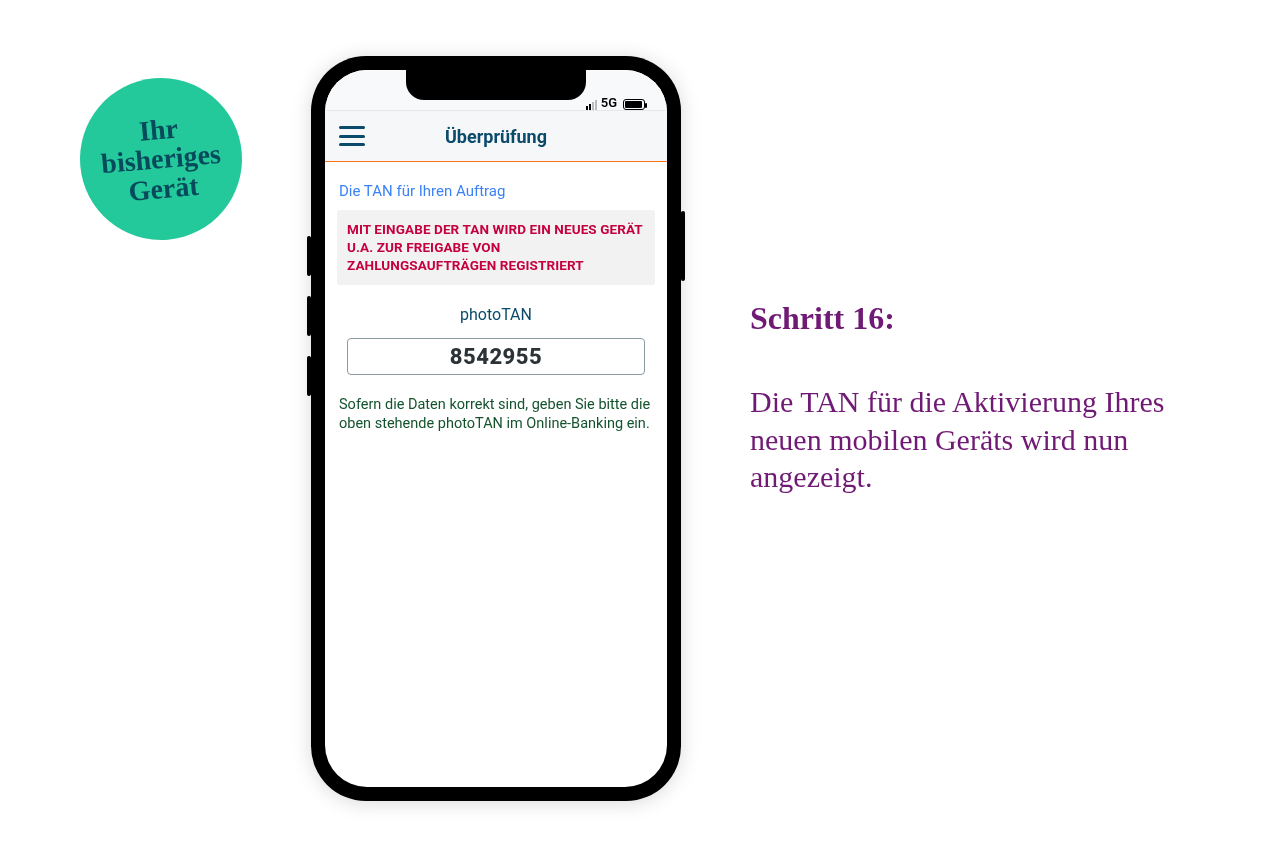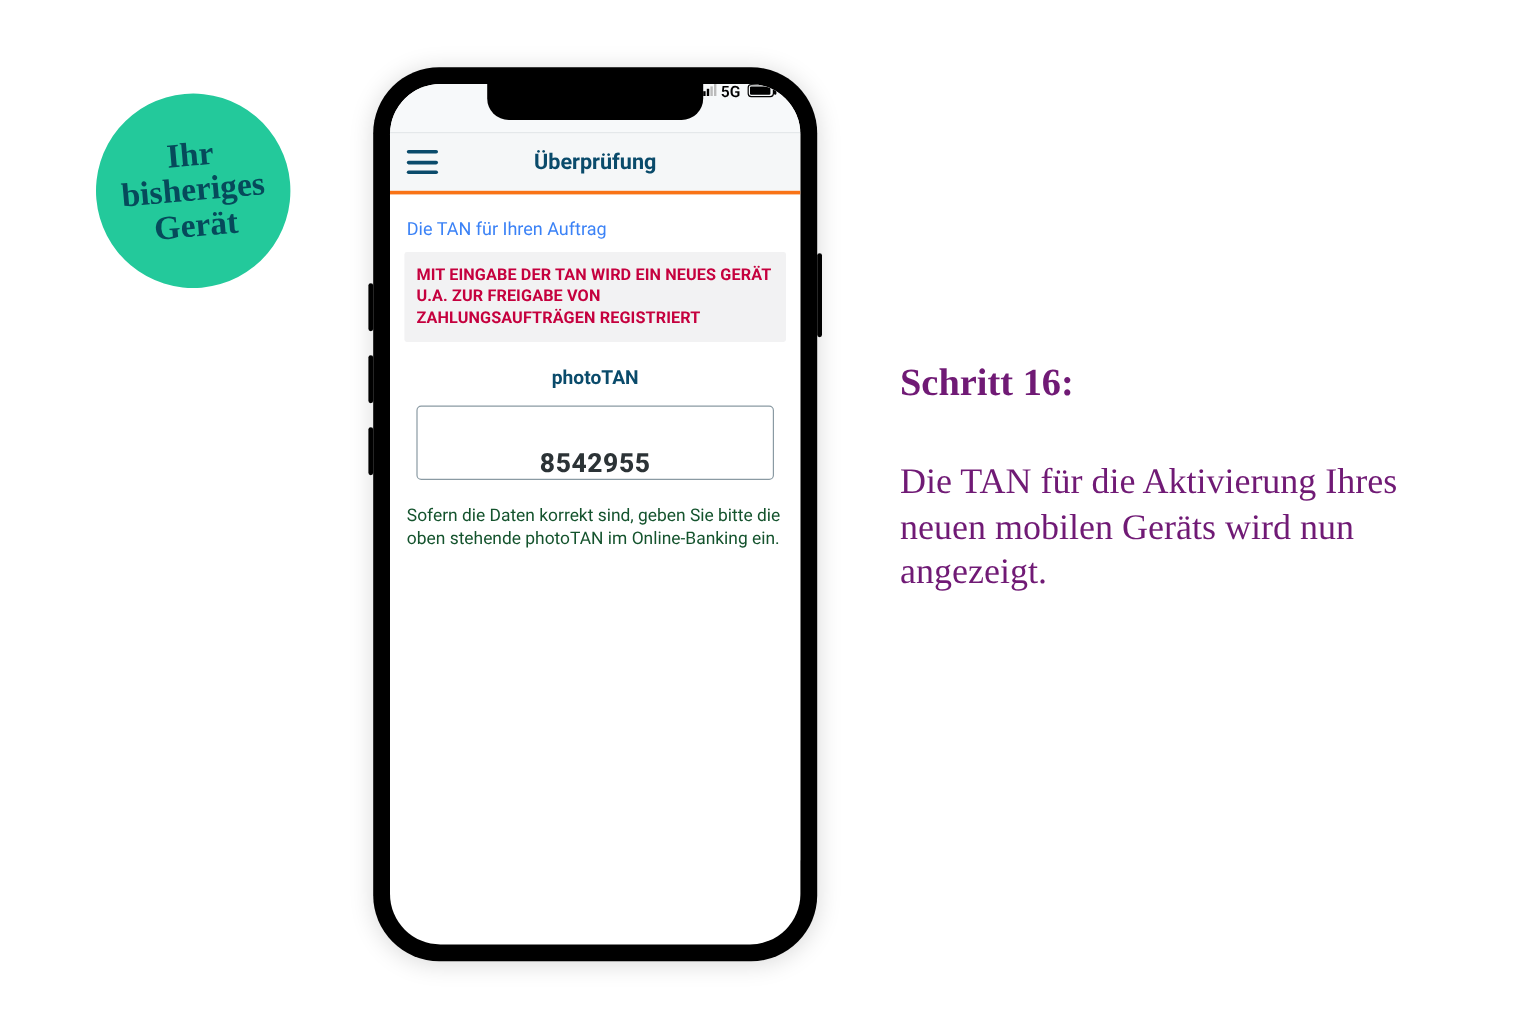--- a/index.html
+++ b/index.html
@@ -90,21 +90,21 @@
       background: #000;
       border-bottom-left-radius: 18px;
       border-bottom-right-radius: 18px;
       z-index: 10;
     }
 
     
     .status-bar {
       height: 40px;
       display: flex;
-      align-items: flex-start;
+      align-items: flex-end;
       justify-content: flex-end;
       padding: 0 22px 0 22px;
       font-size: 13px;
       font-weight: 600;
       color: #000;
       background: #f7f9fa;
       gap: 4px;
     }
     .signal-icon { display:inline-flex; align-items:flex-end; gap:1px; height:10px; }
     .signal-icon span { width:2px; background:#000; display:inline-block; }
@@ -116,21 +116,21 @@
       width: 22px; height: 11px; border:1px solid #000; border-radius:3px; position:relative; margin-left:2px;
     }
     .battery-icon::after { content:""; position:absolute; right:-3px; top:3px; width:2px; height:5px; background:#000; border-radius:1px;}
     .battery-fill { position:absolute; left:1px; top:1px; bottom:1px; width:85%; background:#000; border-radius:1px;}
 
     
     .app-header {
       height: 52px;
       background: #f5f7f8;
       border-top: 1px solid #e4e8ea;
-      border-bottom: 3px solid #f97316;
+      border-bottom: 1px solid #f97316;
       display: flex;
       align-items: center;
       position: relative;
     }
     .hamburger {
       position: absolute;
       left: 14px;
       width: 26px;
       height: 20px;
       display: flex;
@@ -175,29 +175,29 @@
       color: #c5003e;
       font-size: 13.5px;
       font-weight: 700;
       line-height: 1.35;
       letter-spacing: 0.1px;
     }
     .photoTAN-label {
       text-align: center;
       font-size: 16px;
       color: #0a4b6b;
-      font-weight: 700;
+      font-weight: 400;
       margin-bottom: 14px;
     }
     .tan-field {
       border: 1.5px solid #8a9aa3;
       border-radius: 4px;
-      height: 62px;
-      display: flex;
-      align-items: flex-end;
+      height: 37px;
+      display: flex;
+      align-items: center;
       justify-content: center;
       font-size: 22px;
       font-weight: 800;
       color: #2c3336;
       margin: 0 10px 20px 10px;
       letter-spacing: 0.5px;
     }
     .instruction {
       font-size: 14.5px;
       color: #14532d;

